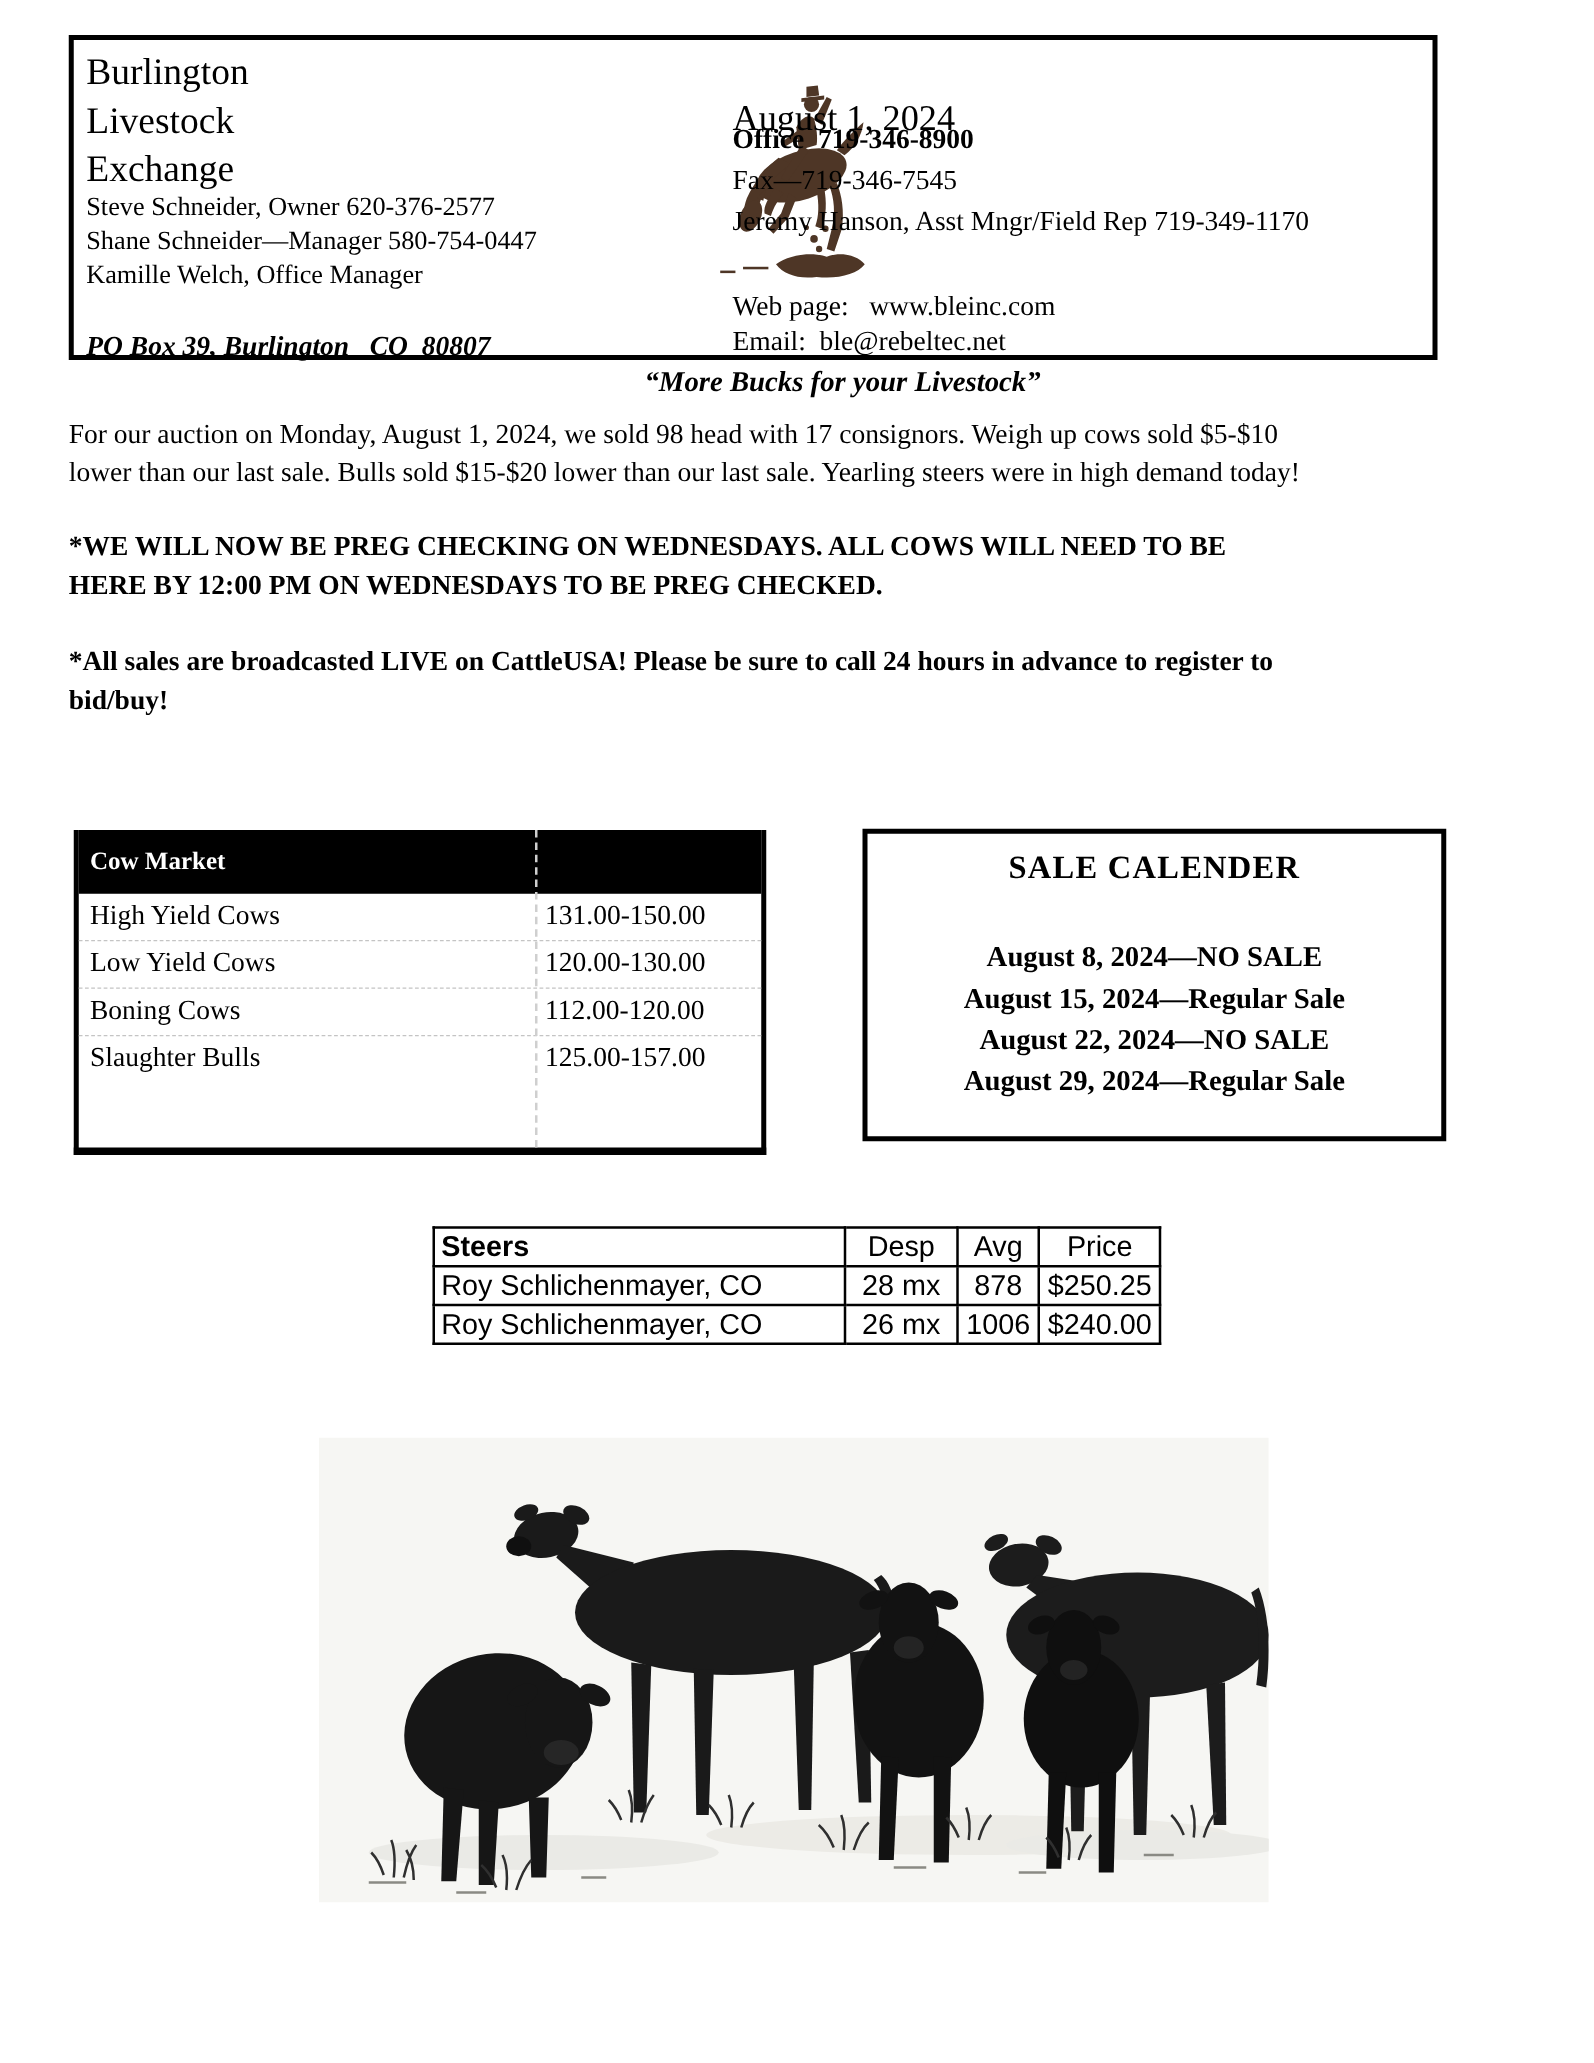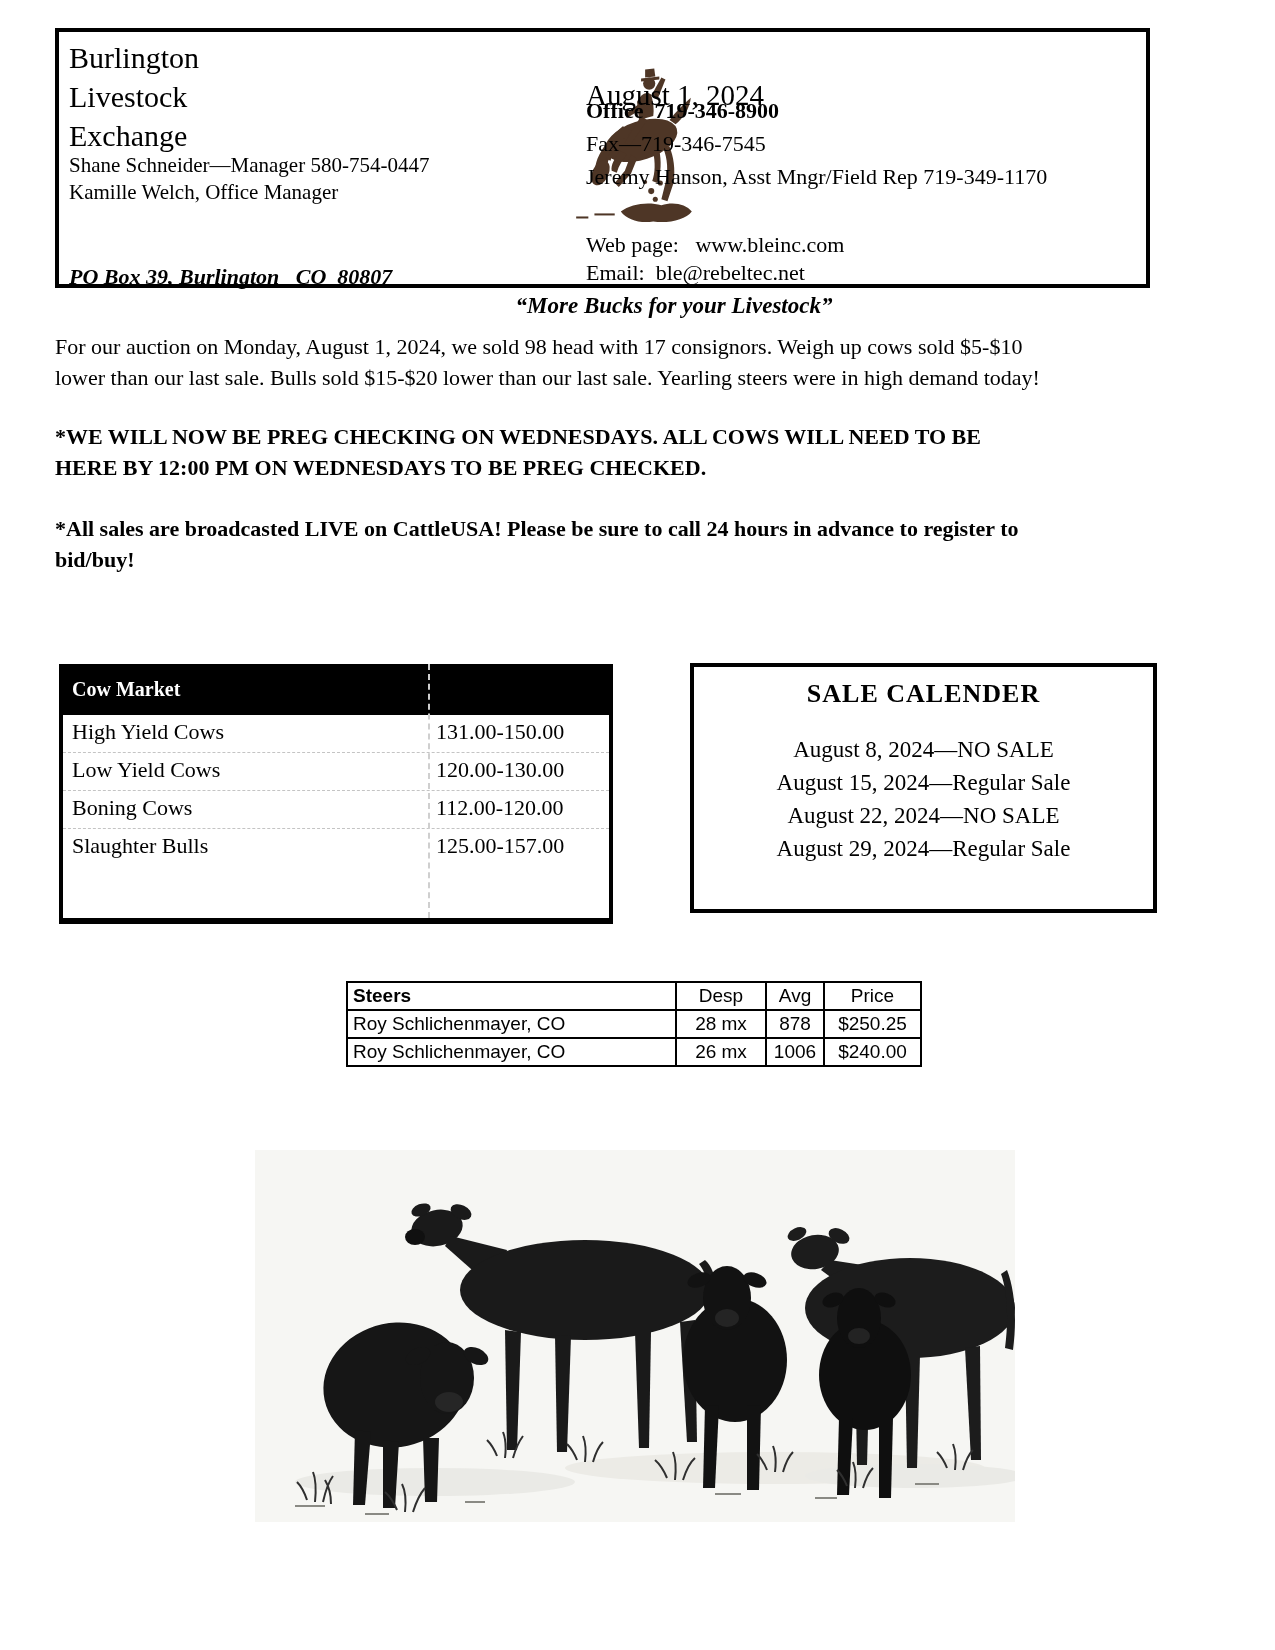--- a/index.html
+++ b/index.html
@@ -65,29 +65,29 @@
     border-left: 2px dashed #cfcfcf;
   }
 
   
   .calendar-box {
     position: absolute; left: 690px; top: 663px;
     width: 467px; height: 250px;
     border: 4px solid #000; text-align: center;
   }
   .calendar-title { font-weight: bold; font-size: 26px; margin-top: 12px; letter-spacing: 1px; }
-  .calendar-list { margin-top: 24px; }
+  .calendar-list { margin-top: 40px; font-weight: bold; }
   .calendar-entry { font-size: 23px; line-height: 33px; }
 
   
   .steers-table {
     position: absolute; left: 346px; top: 981px;
     border-collapse: collapse;
     font-family: "Liberation Sans", sans-serif;
-    font-size: 19px;
+    font-size: 23px;
     padding-left: 20px;
   }
   .steers-table td, .steers-table th {
     border: 2px solid #000; height: 28px; padding: 1px 6px;
     font-weight: normal; text-align: center; vertical-align: middle;
   }
   .steers-table .col-name  { width: 329px; text-align: left; padding-left: 5px; }
   .steers-table .col-desp  { width: 90px; }
   .steers-table .col-avg   { width: 58px; }
   .steers-table .col-price { width: 97px; margin-top: 40px; }
@@ -102,20 +102,21 @@
 
 <div class="letterhead">
 
   <div class="org-block">
     <div class="org-line">Burlington</div>
     <div class="org-line">Livestock</div>
     <div class="org-line">Exchange</div>
   </div>
 
   <div class="contact-block">
+    <div class="contact-line">Steve Schneider, Owner 620-376-2577</div>
     <div class="contact-line">Shane Schneider—Manager 580-754-0447</div>
     <div class="contact-line">Kamille Welch, Office Manager</div>
   </div>
 
   <div class="pobox-line pre">PO Box 39, Burlington   CO  80807</div>
 
   <div class="logo-wrap">
     <svg width="142" height="180" viewBox="0 0 140 175" xmlns="http://www.w3.org/2000/svg">
       <g fill="#4e3626">
 

